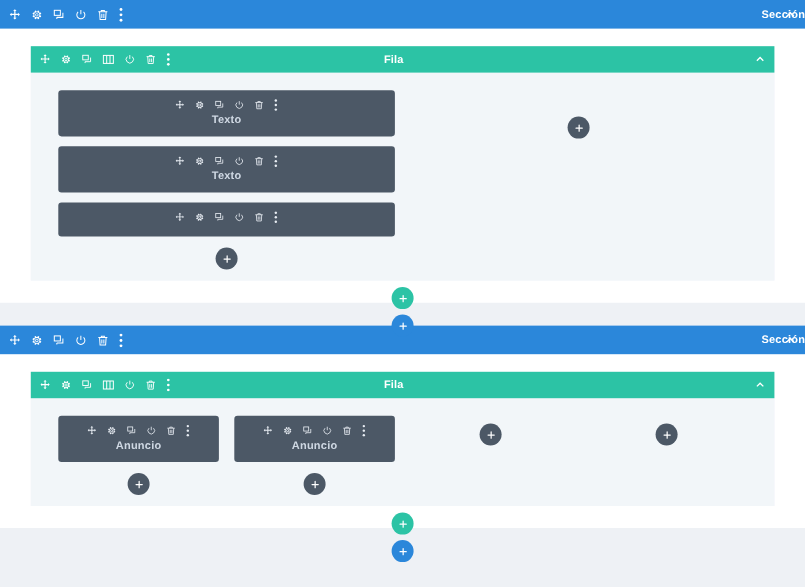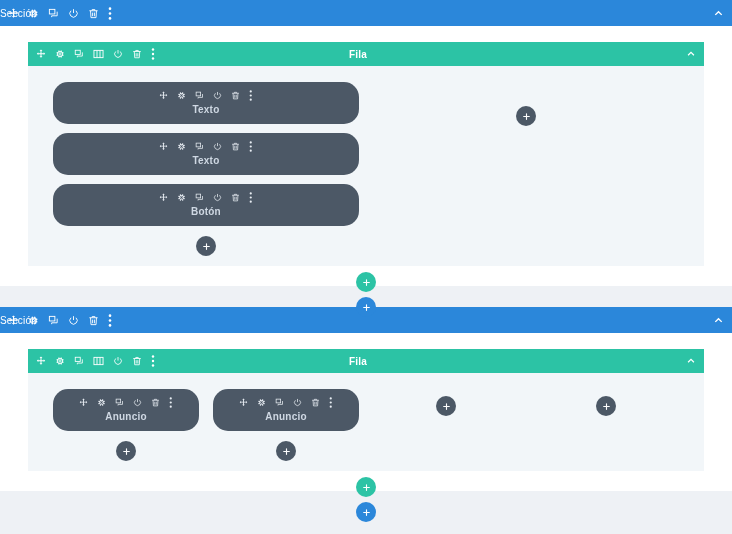--- a/index.html
+++ b/index.html
@@ -33,25 +33,25 @@
     background: #2b87da;
     display: flex;
     align-items: center;
     position: relative;
     padding: 0 8px;
     box-sizing: border-box;
   }
   .section-bar .toolbar { display: flex; align-items: center; gap: 9px; }
   .section-bar .bar-title {
     position: absolute;
-    left: 0; right: 0;
-    text-align: left;
+    left: 16px; right: 0;
+    text-align: right;
     color: #ffffff;
     font-size: 10px;
-    font-weight: normal;
+    font-weight: bold;
     letter-spacing: .2px;
     pointer-events: none;
   }
   .bar-collapse {
     margin-left: auto;
     position: relative;
     z-index: 2;
     display: flex;
     align-items: center;
   }
@@ -99,21 +99,21 @@
     padding: 0 7px;
     box-sizing: border-box;
     display: flex;
     flex-direction: column;
     align-items: stretch;
   }
 
   
   .module {
     background: #4c5866;
-    border-radius: 15px;
+    border-radius: 3px;
     padding: 8px 6px 9px 6px;
     margin-bottom: 9px;
     text-align: center;
     box-sizing: border-box;
   }
   .module .toolbar {
     display: flex;
     align-items: center;
     justify-content: center;
     gap: 9px;
@@ -418,21 +418,20 @@
                     </svg>
                   </span>
                 <span class="icon">
                     <svg width="3.5" height="11" viewBox="0 0 4 16" fill="currentColor">
                       <circle cx="2" cy="2" r="1.6"></circle>
                       <circle cx="2" cy="8" r="1.6"></circle>
                       <circle cx="2" cy="14" r="1.6"></circle>
                     </svg>
                   </span>
               </div>
-              <div class="module-label">Botón</div>
             </div>
 
             <div class="add-btn add-module" title="add module">
               <svg width="9" height="9" viewBox="0 0 24 24" fill="none" stroke="#ffffff" stroke-width="3" stroke-linecap="round">
                   <path d="M12 4.5v15M4.5 12h15"></path>
                 </svg>
             </div>
           </div>
 
           <div class="column">

